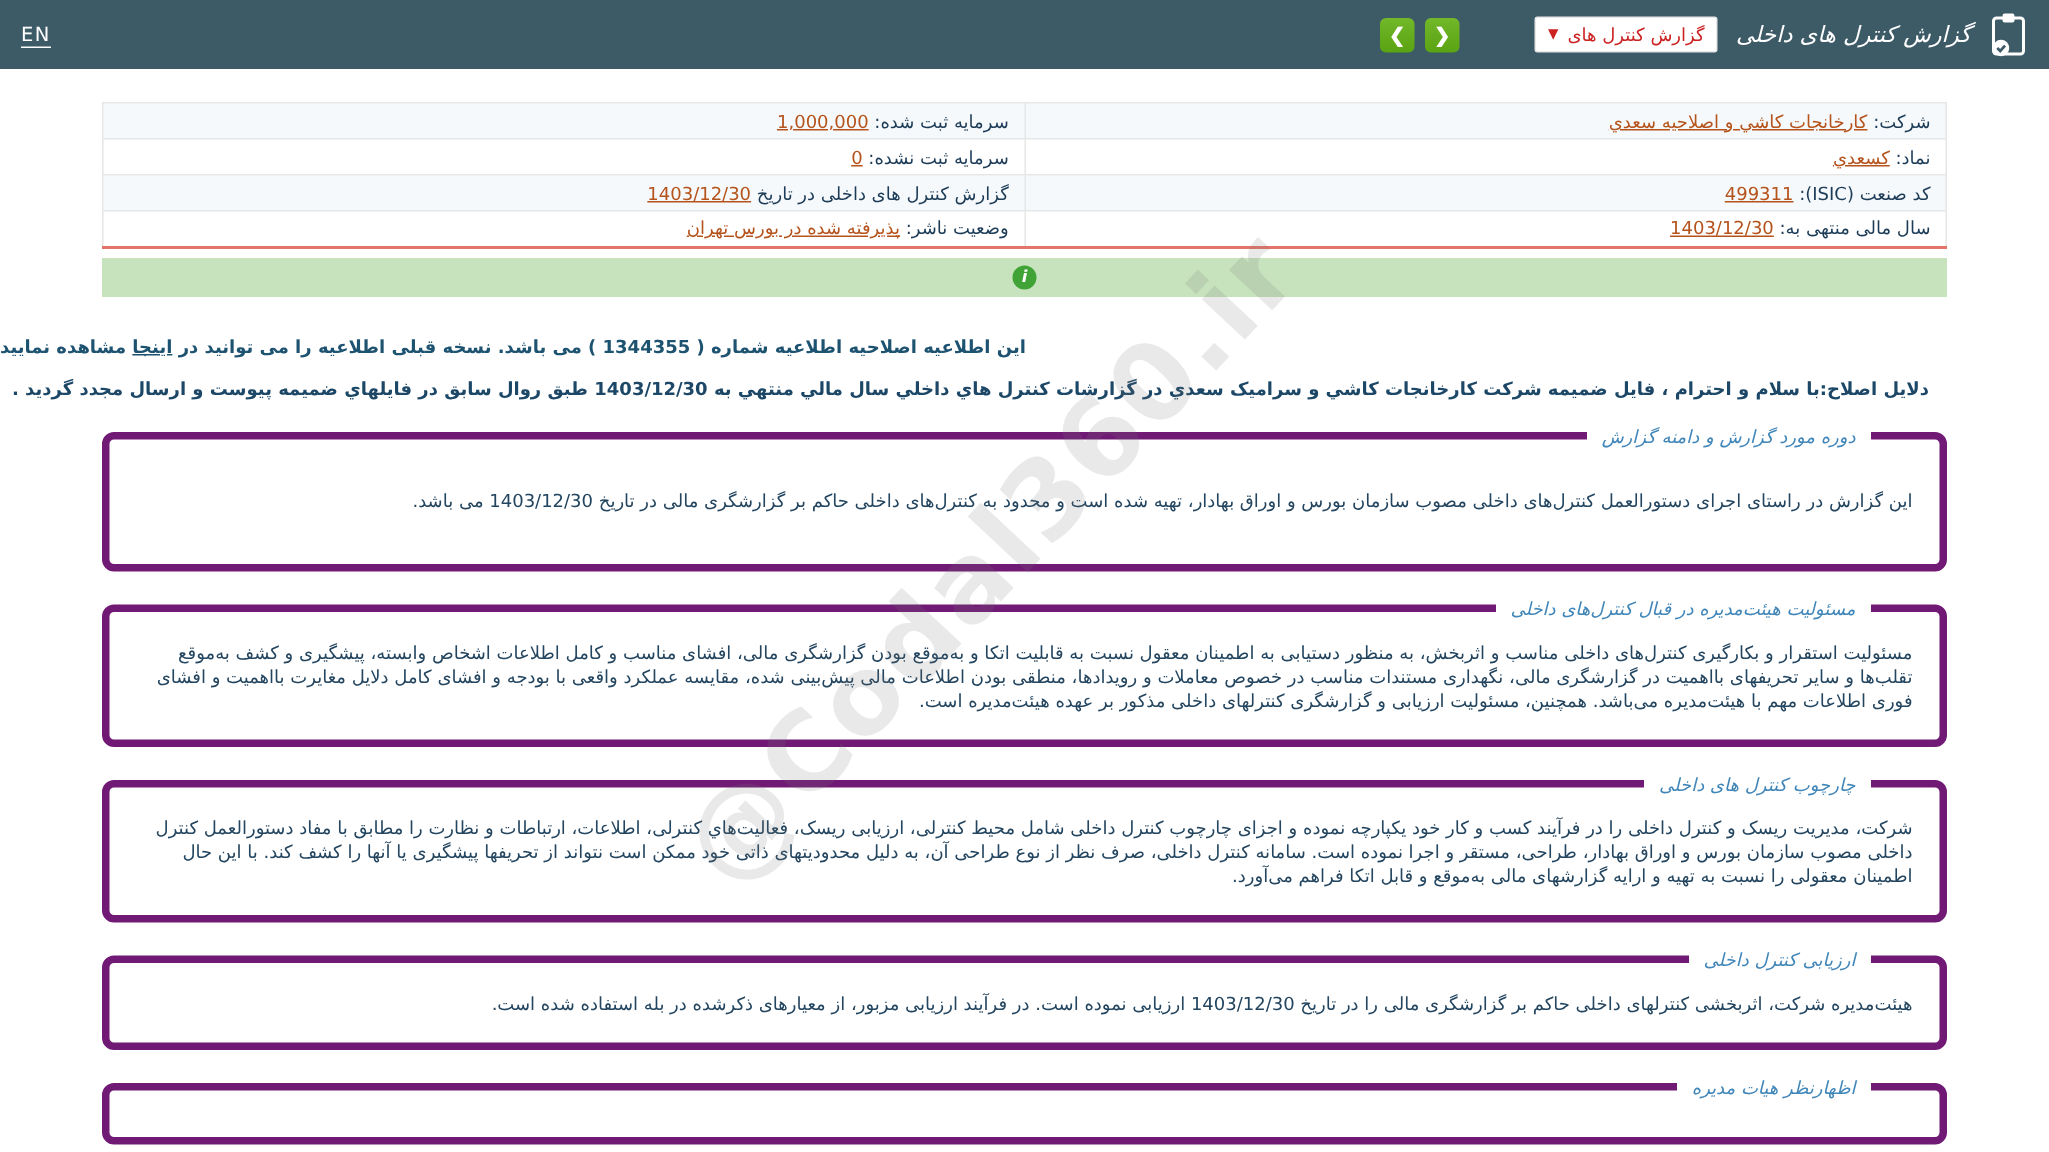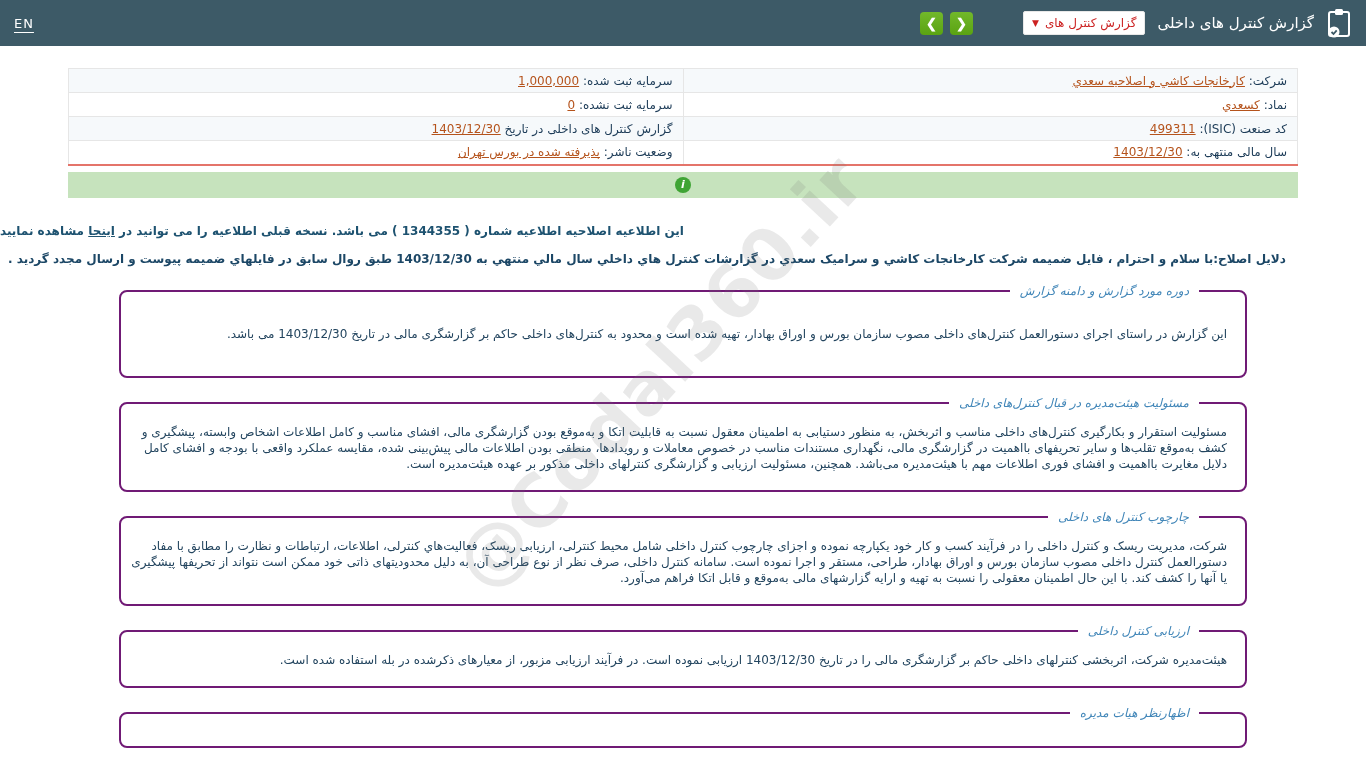--- a/index.html
+++ b/index.html
@@ -14,21 +14,21 @@
   }
 
   
   .topbar {
     height:46px; background:#3d5a67;
     display:flex; align-items:center;
     padding:0 14px; gap:12px;
     justify-content:space-between;
   }
   .topbar-right { display:flex; align-items:center; gap:12px; }
-  .hdr-title { color:#ffffff; font-size:15px; }
+  .hdr-title { color:#ffffff; font-size:15px;font-style:italic; }
   .hdr-dropdown {
     background:#ffffff; color:#cc2222; font-size:12px;
     border:1px solid #e8e8e8; border-radius:2px;
     padding:4px 8px; display:flex; align-items:center; gap:6px;
     cursor:pointer; white-space:nowrap;
   }
   .hdr-dropdown .caret { font-size:9px; color:#cc2222; }
   .nav-btns { display:flex; gap:7px; margin-right:38px; }
   .nav-btn {
     width:23px; height:23px; border:none; border-radius:4px;
@@ -78,22 +78,22 @@
     font-size:12px; font-weight:bold; color:#1d5270;
   }
   .amendment a { color:#1d5270; text-decoration:underline; cursor:pointer; }
   .reasons {
     margin:14px 8px 0 8px; text-align:left;
     font-size:12px; font-weight:bold; color:#1c4766;
   }
 
   
   fieldset.section {
-    width:1128px; margin:18px auto 0 auto;
-    border:2px solid #701a75; border-radius:8px;
+    width:1230px; margin:18px auto 0 auto;
+    border:5px solid #701a75; border-radius:8px;
     padding:14px 18px 12px 8px;
     background:#ffffff;
   }
   fieldset.section legend {
     font-size:12px; font-style:italic; color:#4186b8;
     padding:0 10px; margin-inline-start:28px;
   }
   .section p {
     font-size:12px; line-height:16px; color:#23455f;
     text-align:right; margin-bottom:6px;

